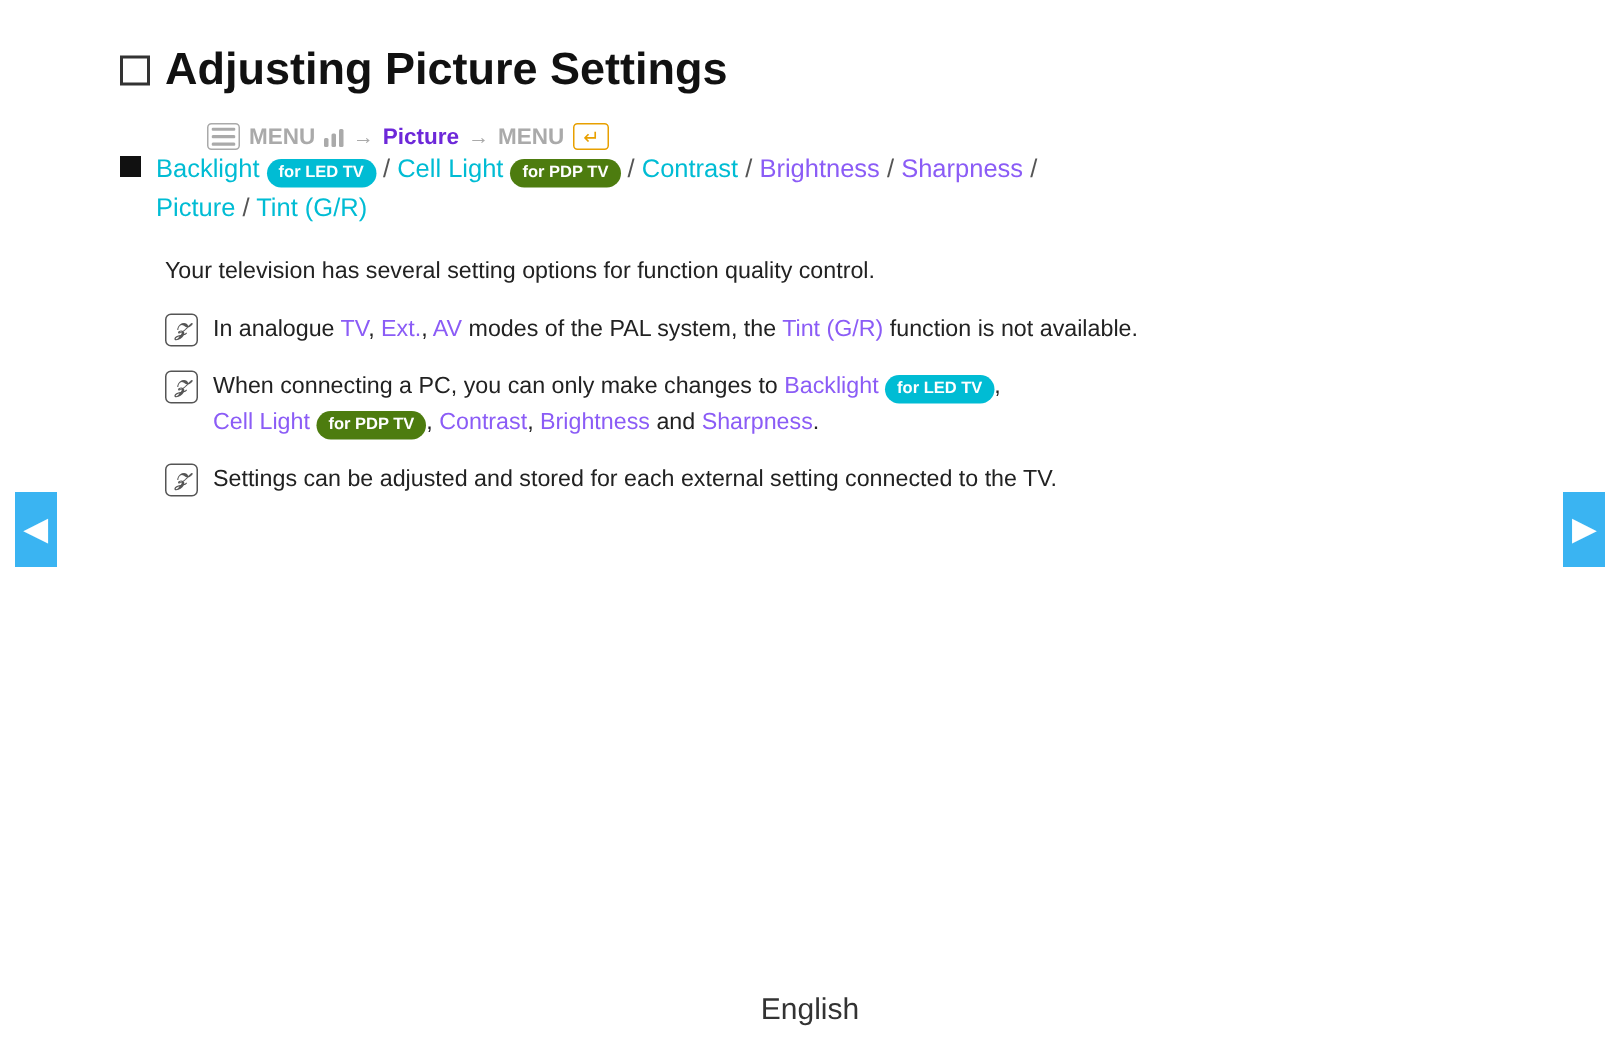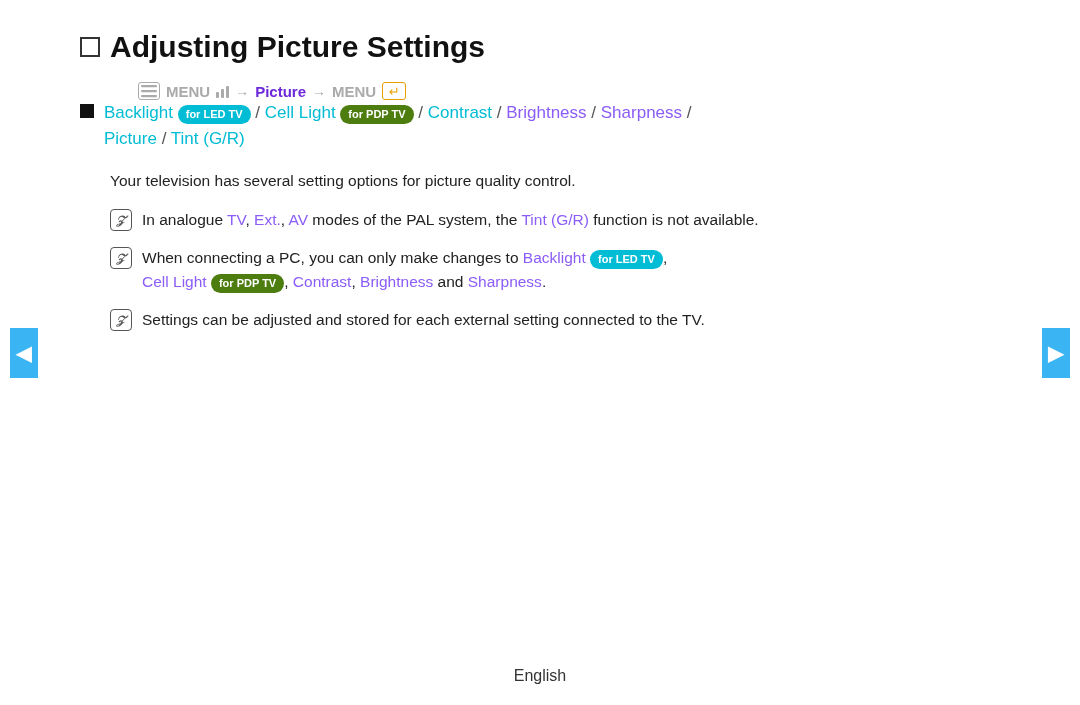--- a/index.html
+++ b/index.html
@@ -213,21 +213,21 @@
       font-weight: bold;
     }
 
     
     .footer {
       position: absolute;
       bottom: 20px;
       left: 0;
       right: 0;
       text-align: center;
-      font-size: 16px;
+      font-size: 20px;
       color: #333;
     }
   </style>
 </head>
 <body>
 
 <div class="page-content">
 
   <div class="title-row">
     <div class="title-checkbox"></div>
@@ -272,21 +272,21 @@
         <span class="blue">Sharpness</span>
         <span class="slash"> / </span>
         <br>
         <span class="cyan">Picture</span>
         <span class="slash"> / </span>
         <span class="cyan">Tint (G/R)</span>
       </div>
     </div>
   </div>
 
-  <div class="description">Your television has several setting options for picture quality control.</div>
+  <div class="description">Your television has several setting options for function quality control.</div>
 
   <div class="note-item">
     <div class="note-icon">𝒵</div>
     <div class="note-text">
       In analogue <span class="blue">TV</span>,
       <span class="blue">Ext.</span>,
       <span class="blue">AV</span>
       modes of the PAL system, the
       <span class="blue">Tint (G/R)</span>
       function is not available.

